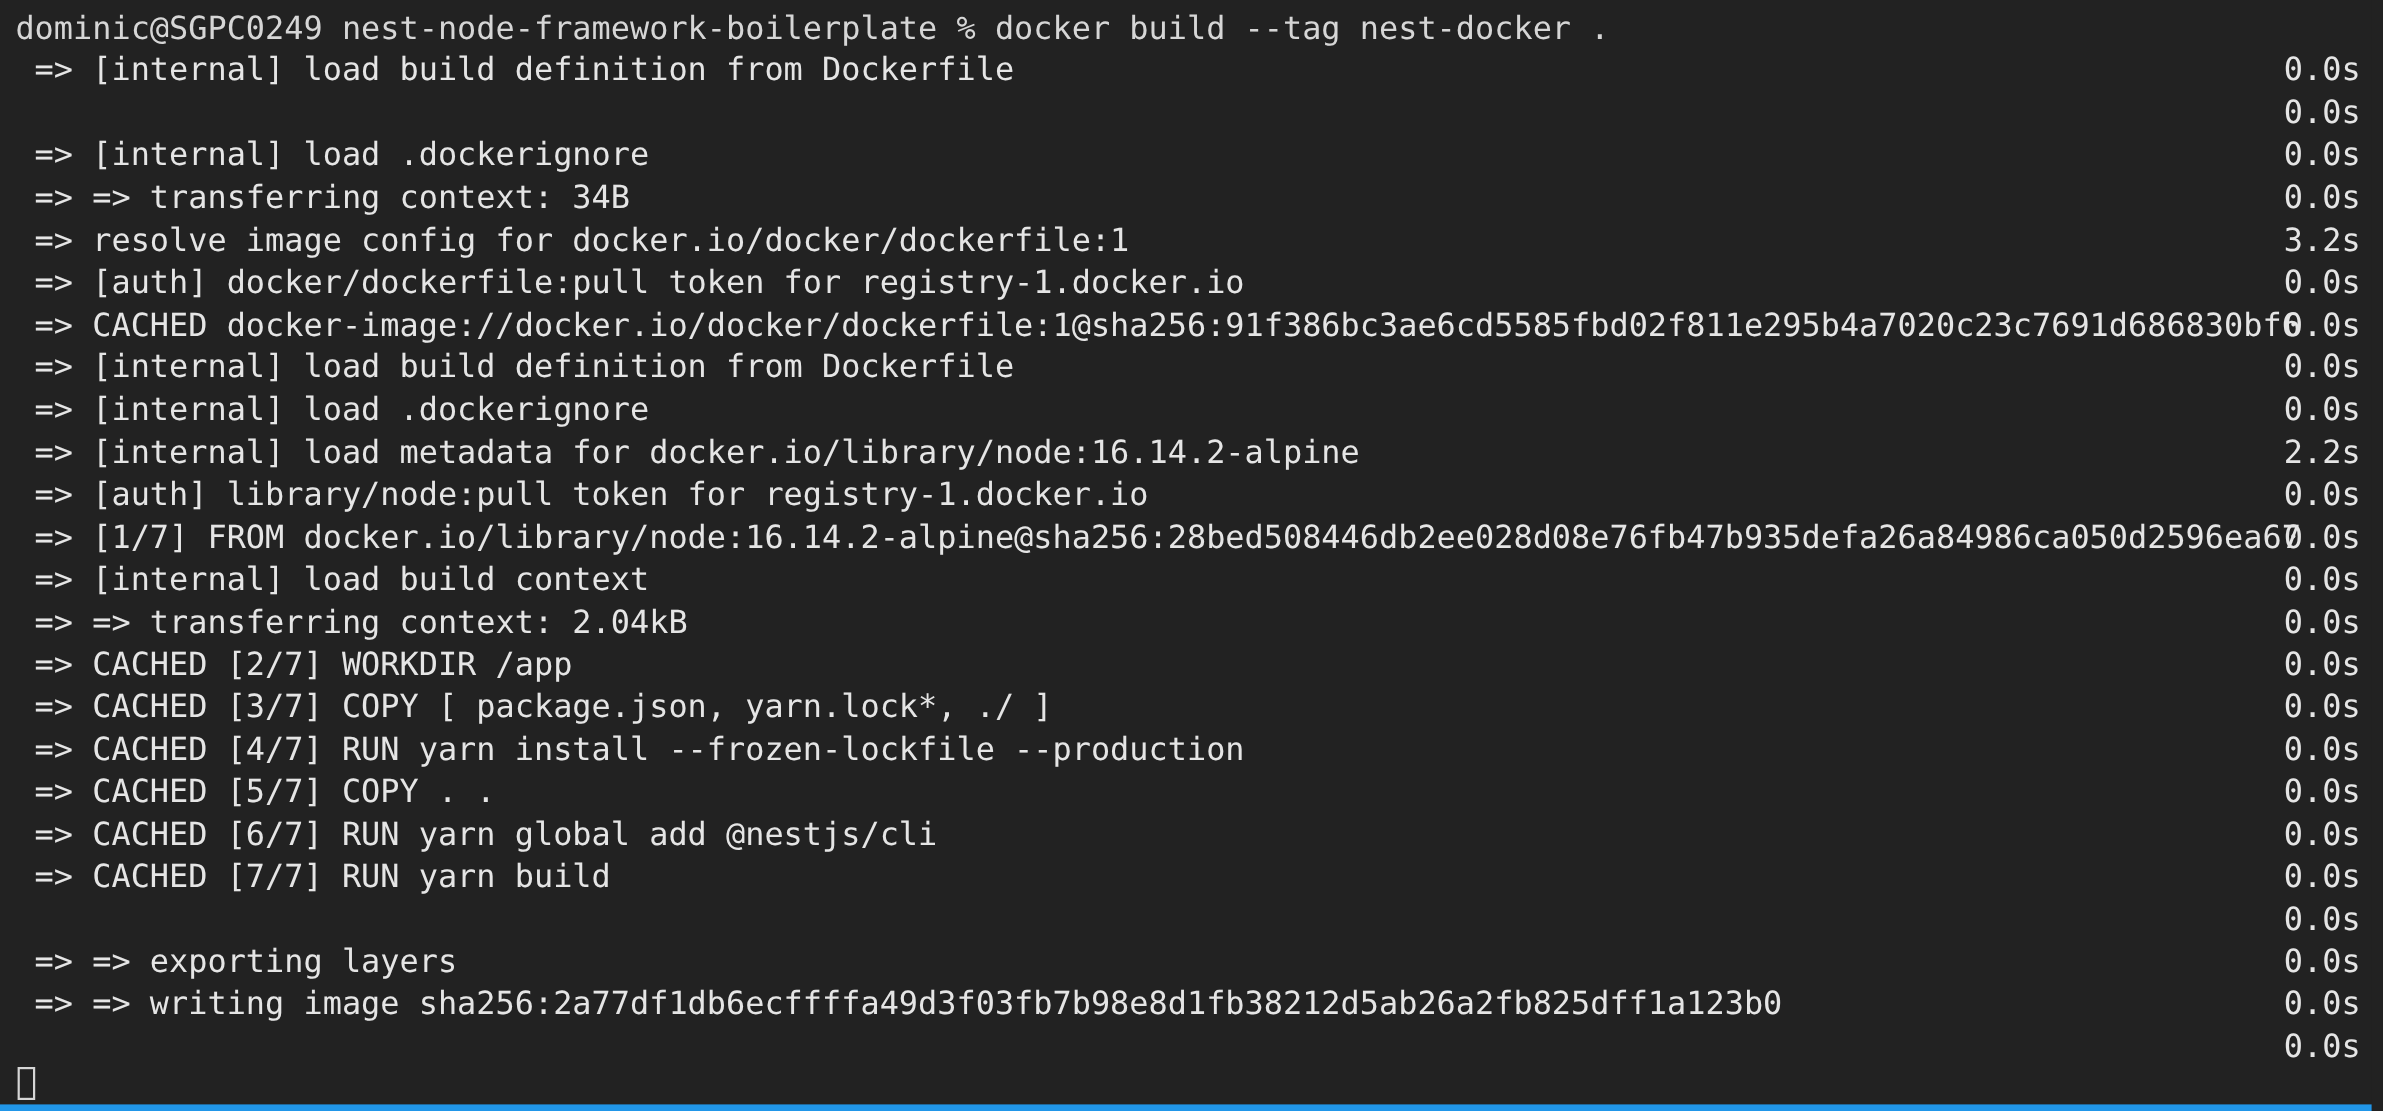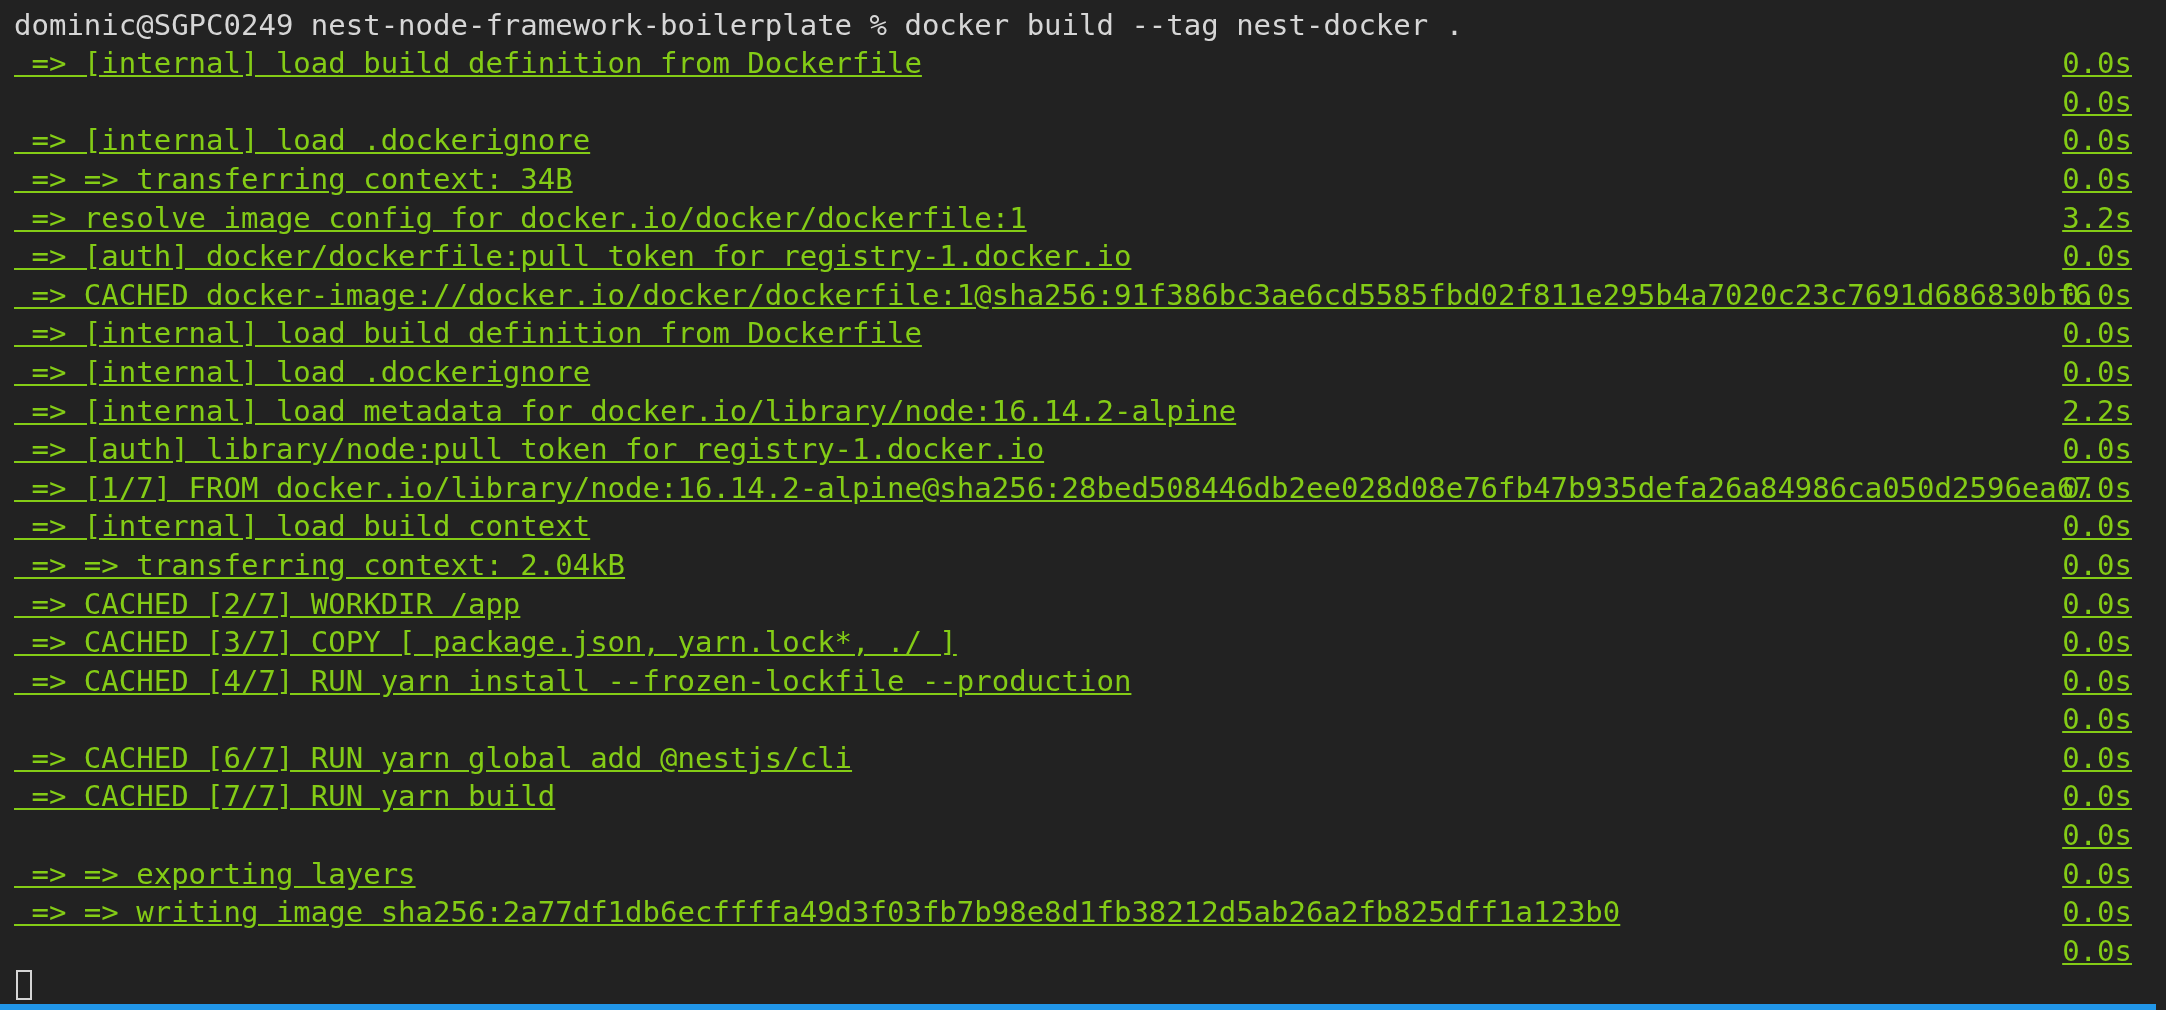--- a/index.html
+++ b/index.html
@@ -43,26 +43,26 @@
     white-space: pre;
   }
 
   .line .body {
     flex: 0 0 auto;
     white-space: pre;
   }
 
   .line .dur {
     position: absolute;
-    right: 34px;
+    right: 20px;
     white-space: pre;
   }
 
   .c-white  { color: #d6d6d6; }
-  .c-blue   { color: #84cc16; text-decoration: underline; }
+  .c-blue   { color: #e5e5e5; }
 
   
   .cursor {
     display: inline-block;
     width: 16px;
     height: 30px;
     vertical-align: -6px;
     margin-left: 2px;
     border: 2px solid #d6d6d6;
     box-sizing: border-box;
@@ -90,21 +90,21 @@
       <div class="line"><span class="body c-blue"> =&gt; [internal] load build definition from Dockerfile</span><span class="dur c-blue">0.0s</span></div>
       <div class="line"><span class="body c-blue"> =&gt; [internal] load .dockerignore</span><span class="dur c-blue">0.0s</span></div>
       <div class="line"><span class="body c-blue"> =&gt; [internal] load metadata for docker.io/library/node:16.14.2-alpine</span><span class="dur c-blue">2.2s</span></div>
       <div class="line"><span class="body c-blue"> =&gt; [auth] library/node:pull token for registry-1.docker.io</span><span class="dur c-blue">0.0s</span></div>
       <div class="line"><span class="body c-blue"> =&gt; [1/7] FROM docker.io/library/node:16.14.2-alpine@sha256:28bed508446db2ee028d08e76fb47b935defa26a84986ca050d2596ea67</span><span class="dur c-blue">0.0s</span></div>
       <div class="line"><span class="body c-blue"> =&gt; [internal] load build context</span><span class="dur c-blue">0.0s</span></div>
       <div class="line"><span class="body c-blue"> =&gt; =&gt; transferring context: 2.04kB</span><span class="dur c-blue">0.0s</span></div>
       <div class="line"><span class="body c-blue"> =&gt; CACHED [2/7] WORKDIR /app</span><span class="dur c-blue">0.0s</span></div>
       <div class="line"><span class="body c-blue"> =&gt; CACHED [3/7] COPY [ package.json, yarn.lock*, ./ ]</span><span class="dur c-blue">0.0s</span></div>
       <div class="line"><span class="body c-blue"> =&gt; CACHED [4/7] RUN yarn install --frozen-lockfile --production</span><span class="dur c-blue">0.0s</span></div>
-      <div class="line"><span class="dur c-blue">0.0s</span></div>
+      <div class="line"><span class="body c-blue"> =&gt; CACHED [5/7] COPY . .</span><span class="dur c-blue">0.0s</span></div>
       <div class="line"><span class="body c-blue"> =&gt; CACHED [6/7] RUN yarn global add @nestjs/cli</span><span class="dur c-blue">0.0s</span></div>
       <div class="line"><span class="body c-blue"> =&gt; CACHED [7/7] RUN yarn build</span><span class="dur c-blue">0.0s</span></div>
       <div class="line"><span class="dur c-blue">0.0s</span></div>
       <div class="line"><span class="body c-blue"> =&gt; =&gt; exporting layers</span><span class="dur c-blue">0.0s</span></div>
       <div class="line"><span class="body c-blue"> =&gt; =&gt; writing image sha256:2a77df1db6ecffffa49d3f03fb7b98e8d1fb38212d5ab26a2fb825dff1a123b0</span><span class="dur c-blue">0.0s</span></div>
       <div class="line"><span class="dur c-blue">0.0s</span></div>
       <div class="line"><span class="cursor"></span></div>
     </div>
 </div>
 

